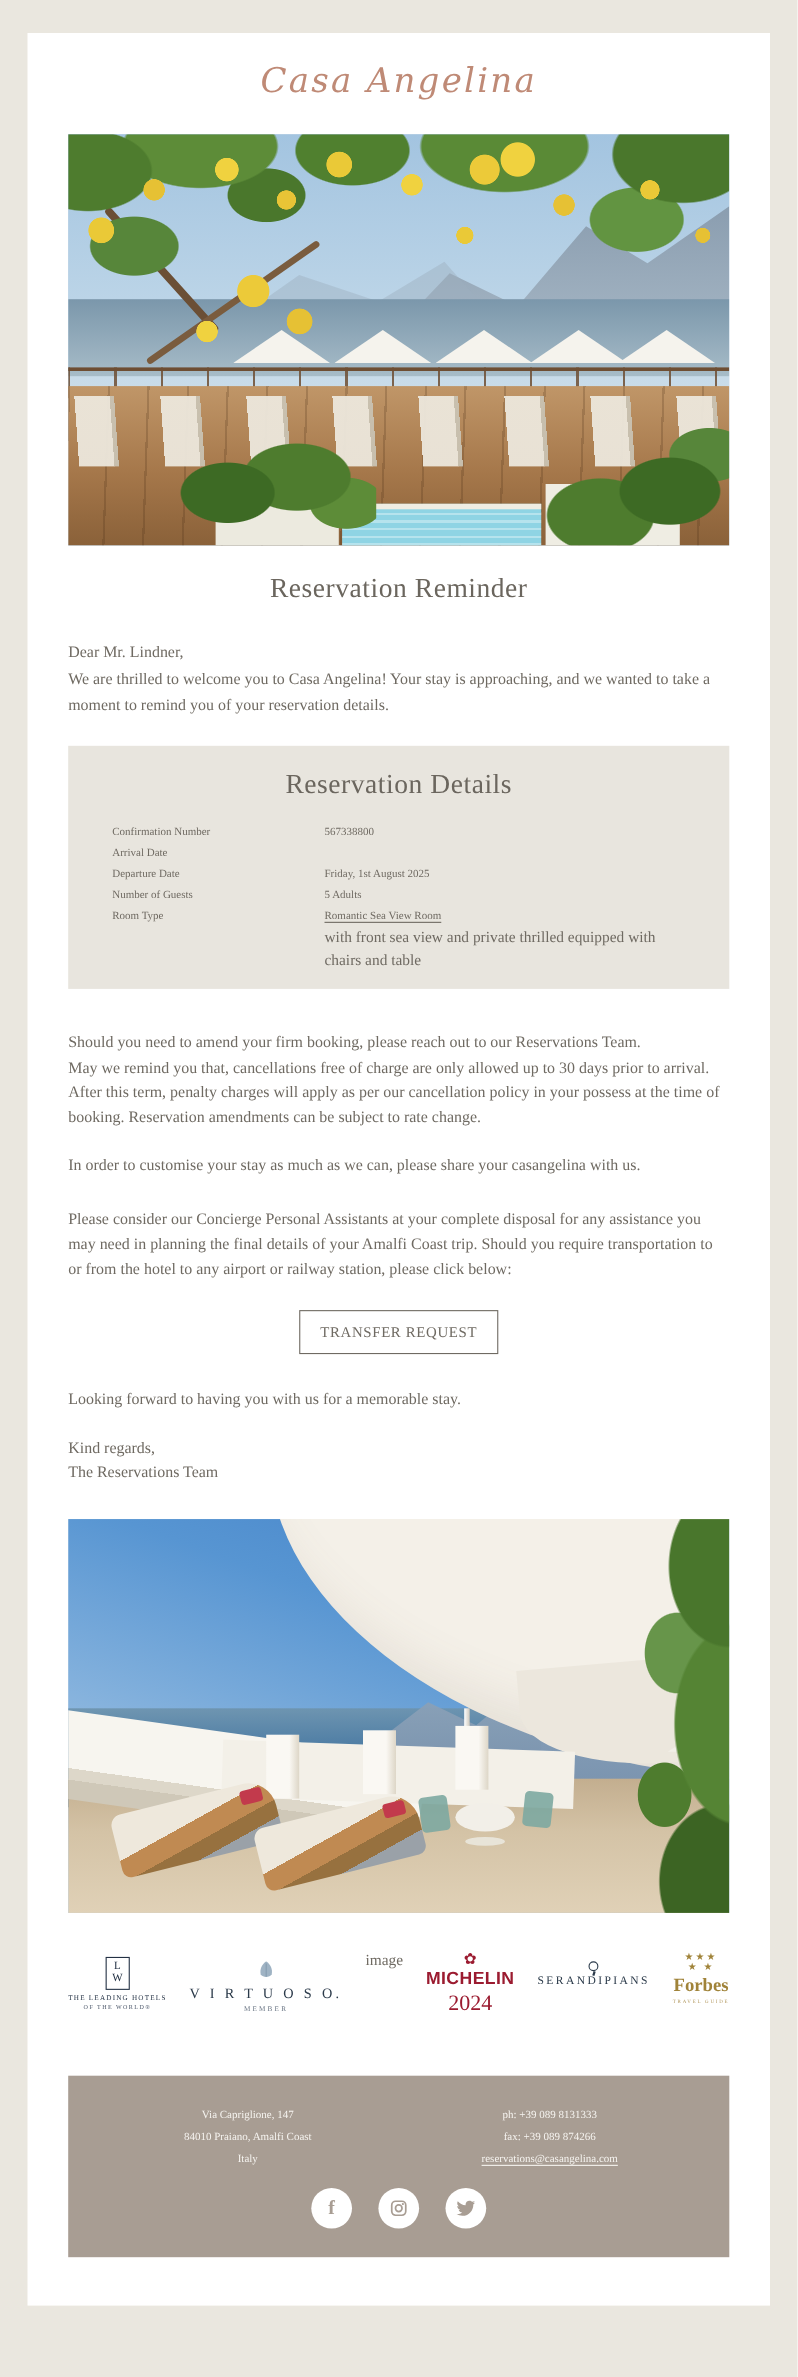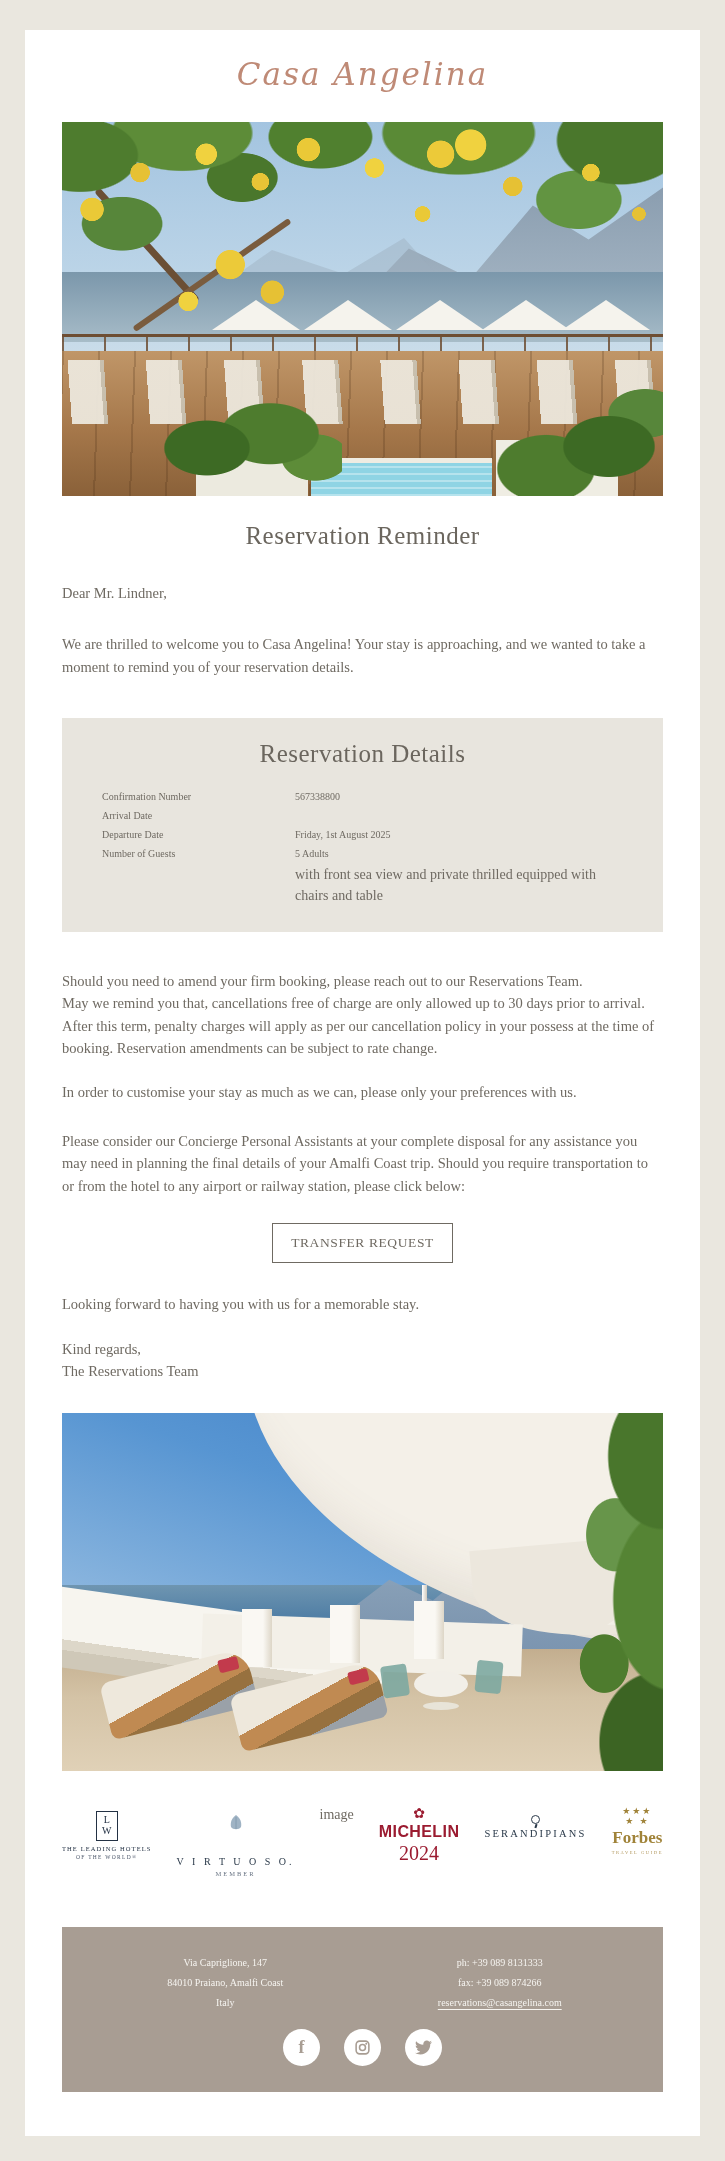--- a/index.html
+++ b/index.html
@@ -111,24 +111,24 @@
        background:radial-gradient(ellipse 90px 120px at 100% 12%,#49762c 0 60%,transparent 62%),
                   radial-gradient(ellipse 100px 150px at 108% 52%,#558434 0 60%,transparent 62%),
                   radial-gradient(ellipse 95px 115px at 96% 92%,#3c6423 0 60%,transparent 62%),
                   radial-gradient(ellipse 48px 60px at 66% 34%,#67954a 0 60%,transparent 62%),
                   radial-gradient(ellipse 40px 48px at 58% 70%,#4e7c2e 0 60%,transparent 62%); }
 
   
   .title { font-size:25px; font-weight:400; color:#6b665e; text-align:center; margin:26px 0 0; letter-spacing:.5px; }
   .para { font-size:14.5px; line-height:1.55; margin:0; }
   .greeting { margin-top:32px; }
-  .intro { margin-top:29px; }
+  .intro { margin-top:3px; }
   .pline { display:block; }
 
-  .details { background:#e8e5de; margin-top:40px; padding:22px 40px 26px;font-family:Liberation Serif, serif; }
+  .details { background:#e8e5de; margin-top:26px; padding:22px 40px 15px;font-family:Liberation Serif, serif; }
   .details-title { font-size:25px; font-weight:400; color:#6b665e; text-align:center; margin:0 0 20px; letter-spacing:.5px; }
   .drow { display:flex; font-size:10px; line-height:1.88; }
   .dlabel { width:193px; flex:none; }
   .dvalue { flex:1; }
   .dlink { color:inherit; text-decoration:underline; text-underline-offset:3px; }
   .dnote { font-size:14px; line-height:1.5; margin-left:193px; }
 
   .amend { margin-top:38px; }
   .customise { margin-top:22px; }
   .btn { display:block; margin:26px auto; min-width:176px; padding:11px 18px; background:#ffffff;
@@ -141,21 +141,21 @@
   
   .logos { display:flex; align-items:flex-start; justify-content:space-between; margin-top:34px; min-height:64px; }
   .logo { text-align:center; color:#233144; }
   .lhw { padding-top:6px; }
   .lhw-mark { width:22px; height:30px; border:1.5px solid #233144; margin:0 auto 4px;
               display:flex; flex-direction:column; align-items:center; justify-content:center;
               font-size:10px; line-height:1.05; color:#233144; }
   .lhw-l1 { font-size:6.5px; letter-spacing:1.1px; margin-top:1px; }
   .lhw-l2 { font-size:5.5px; letter-spacing:1.3px; color:#4a5568; margin-top:2px; }
   .virt { padding-top:10px; }
-  .virt-name { font-size:10px; letter-spacing:3px; color:#2b3a4a;margin-top:21px; }
+  .virt-name { font-size:13px; letter-spacing:3px; color:#2b3a4a; }
   .virt-sub { font-size:6.5px; letter-spacing:2px; color:#6b7685; margin-top:3px; }
   .broken-img { font-size:14px; color:#6f6a62; padding-top:2px; }
   .mich { color:#9b1b30; padding-top:2px; }
   .mich-flower { font-size:14px; line-height:1; }
   .mich-name { font-family:"Liberation Sans", sans-serif; font-weight:700; font-size:16px; letter-spacing:.4px; margin-top:2px; }
   .mich-year { font-size:20px; margin-top:1px; }
   .ser { padding-top:10px; }
   .ser-mark { width:9px; height:9px; border:1.4px solid #2b3a4a; border-radius:50%; margin:0 auto 4px; position:relative; }
   .ser-mark::after { content:""; position:absolute; left:3px; bottom:-5px; width:1.5px; height:4px; background:#2b3a4a; transform:rotate(18deg); }
   .ser-name { font-size:10.5px; letter-spacing:2.2px; color:#2b3a4a; }
@@ -221,30 +221,34 @@
         <div class="dlabel">Arrival Date</div>
       </div>
       <div class="drow">
         <div class="dlabel">Departure Date</div>
         <div class="dvalue">Friday, 1st August 2025</div>
       </div>
       <div class="drow">
         <div class="dlabel">Number of Guests</div>
         <div class="dvalue">5 Adults</div>
       </div>
+      <div class="drow">
+        <div class="dlabel">Room Type</div>
+        <div class="dvalue"><a href="#" class="dlink">Romantic Sea View Room</a></div>
+      </div>
       <div class="dnote">with front sea view and private thrilled equipped with chairs and table</div>
     </div>
 
     <p class="para amend">
       <span class="pline">Should you need to amend your firm booking, please reach out to our Reservations Team.</span>
       <span class="pline">May we remind you that, cancellations free of charge are only allowed up to 30 days prior to arrival.</span>
       <span class="pline">After this term, penalty charges will apply as per our cancellation policy in your possess at the time of booking. Reservation amendments can be subject to rate change.</span>
     </p>
 
-    <p class="para customise">In order to customise your stay as much as we can, please only your preferences with us.</p>
+    <p class="para customise">In order to customise your stay as much as we can, please share your casangelina with us.</p>
 
 
     <p class="para concierge">Please consider our Concierge Personal Assistants at your complete disposal for any assistance you may need in planning the final details of your Amalfi Coast trip. Should you require transportation to or from the hotel to any airport or railway station, please click below:</p>
 
     <button class="btn">TRANSFER REQUEST</button>
 
     <p class="para closing">Looking forward to having you with us for a memorable stay.</p>
 
     <p class="para signoff">
       <span class="pline">Kind regards,</span>

